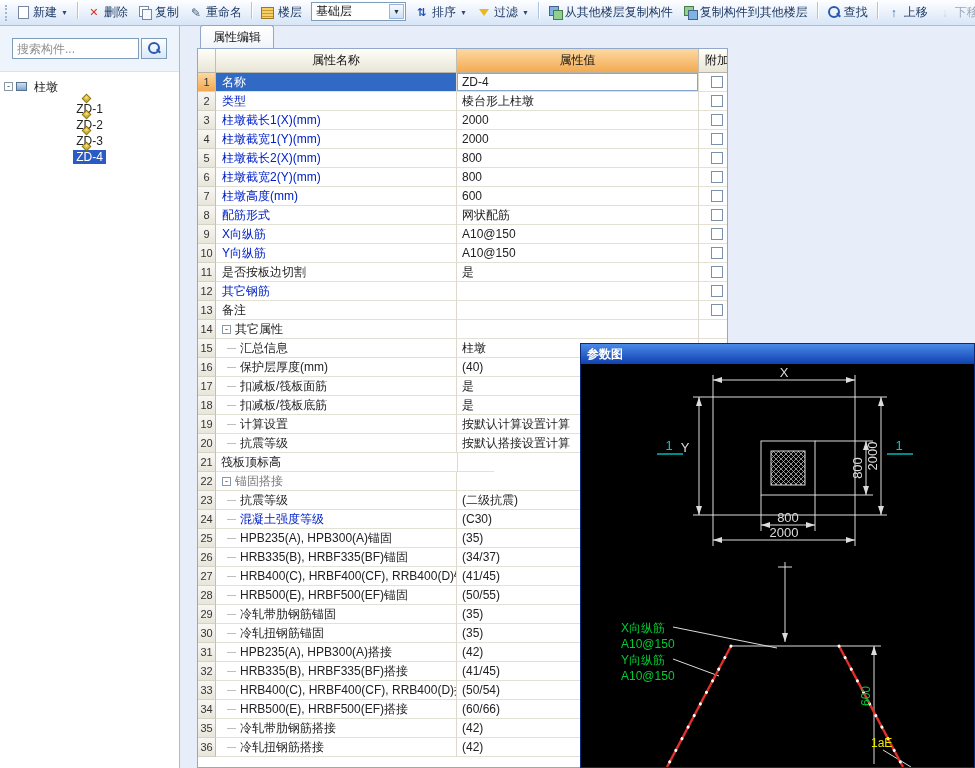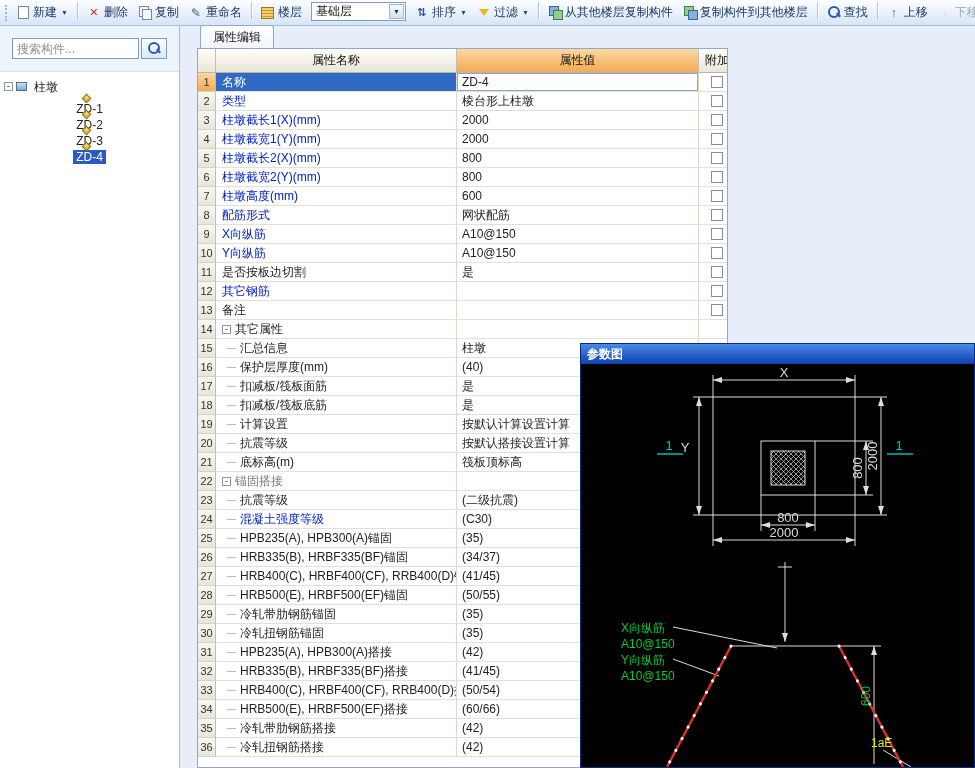--- a/index.html
+++ b/index.html
@@ -393,23 +393,20 @@
         <div class="prow child">
           <div class="c cnum">20</div>
           <div class="c cname">
             <span class="nlabel">抗震等级</span>
           </div>
           <div class="c cval">按默认搭接设置计算</div>
           <div class="c catt"></div>
         </div>
         <div class="prow child">
           <div class="c cnum">21</div>
-          <div class="c cname">
-            <span class="nlabel">底标高(m)</span>
-          </div>
           <div class="c cval">筏板顶标高</div>
           <div class="c catt"></div>
         </div>
         <div class="prow group-gray">
           <div class="c cnum">22</div>
           <div class="c cname">
             <span class="expander">-</span>
             <span class="nlabel">锚固搭接</span>
           </div>
           <div class="c cval"></div>

